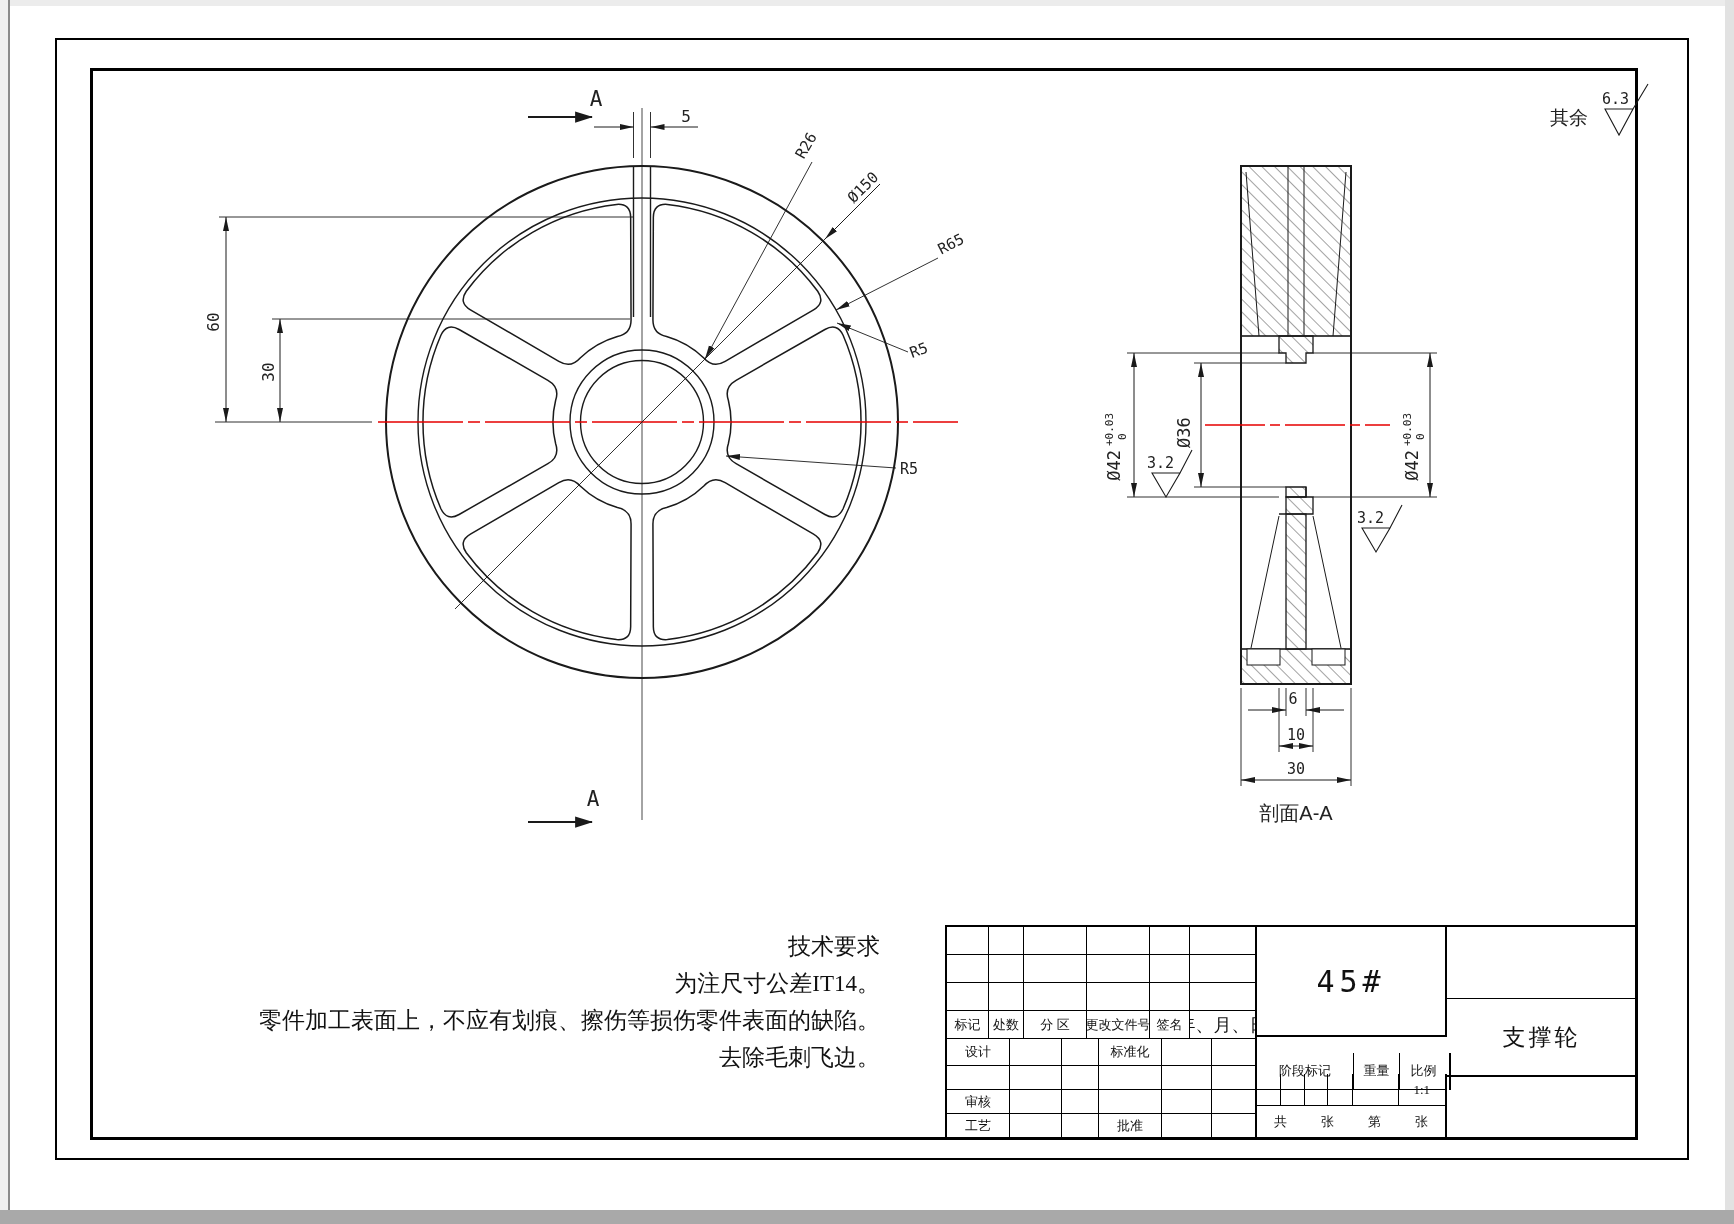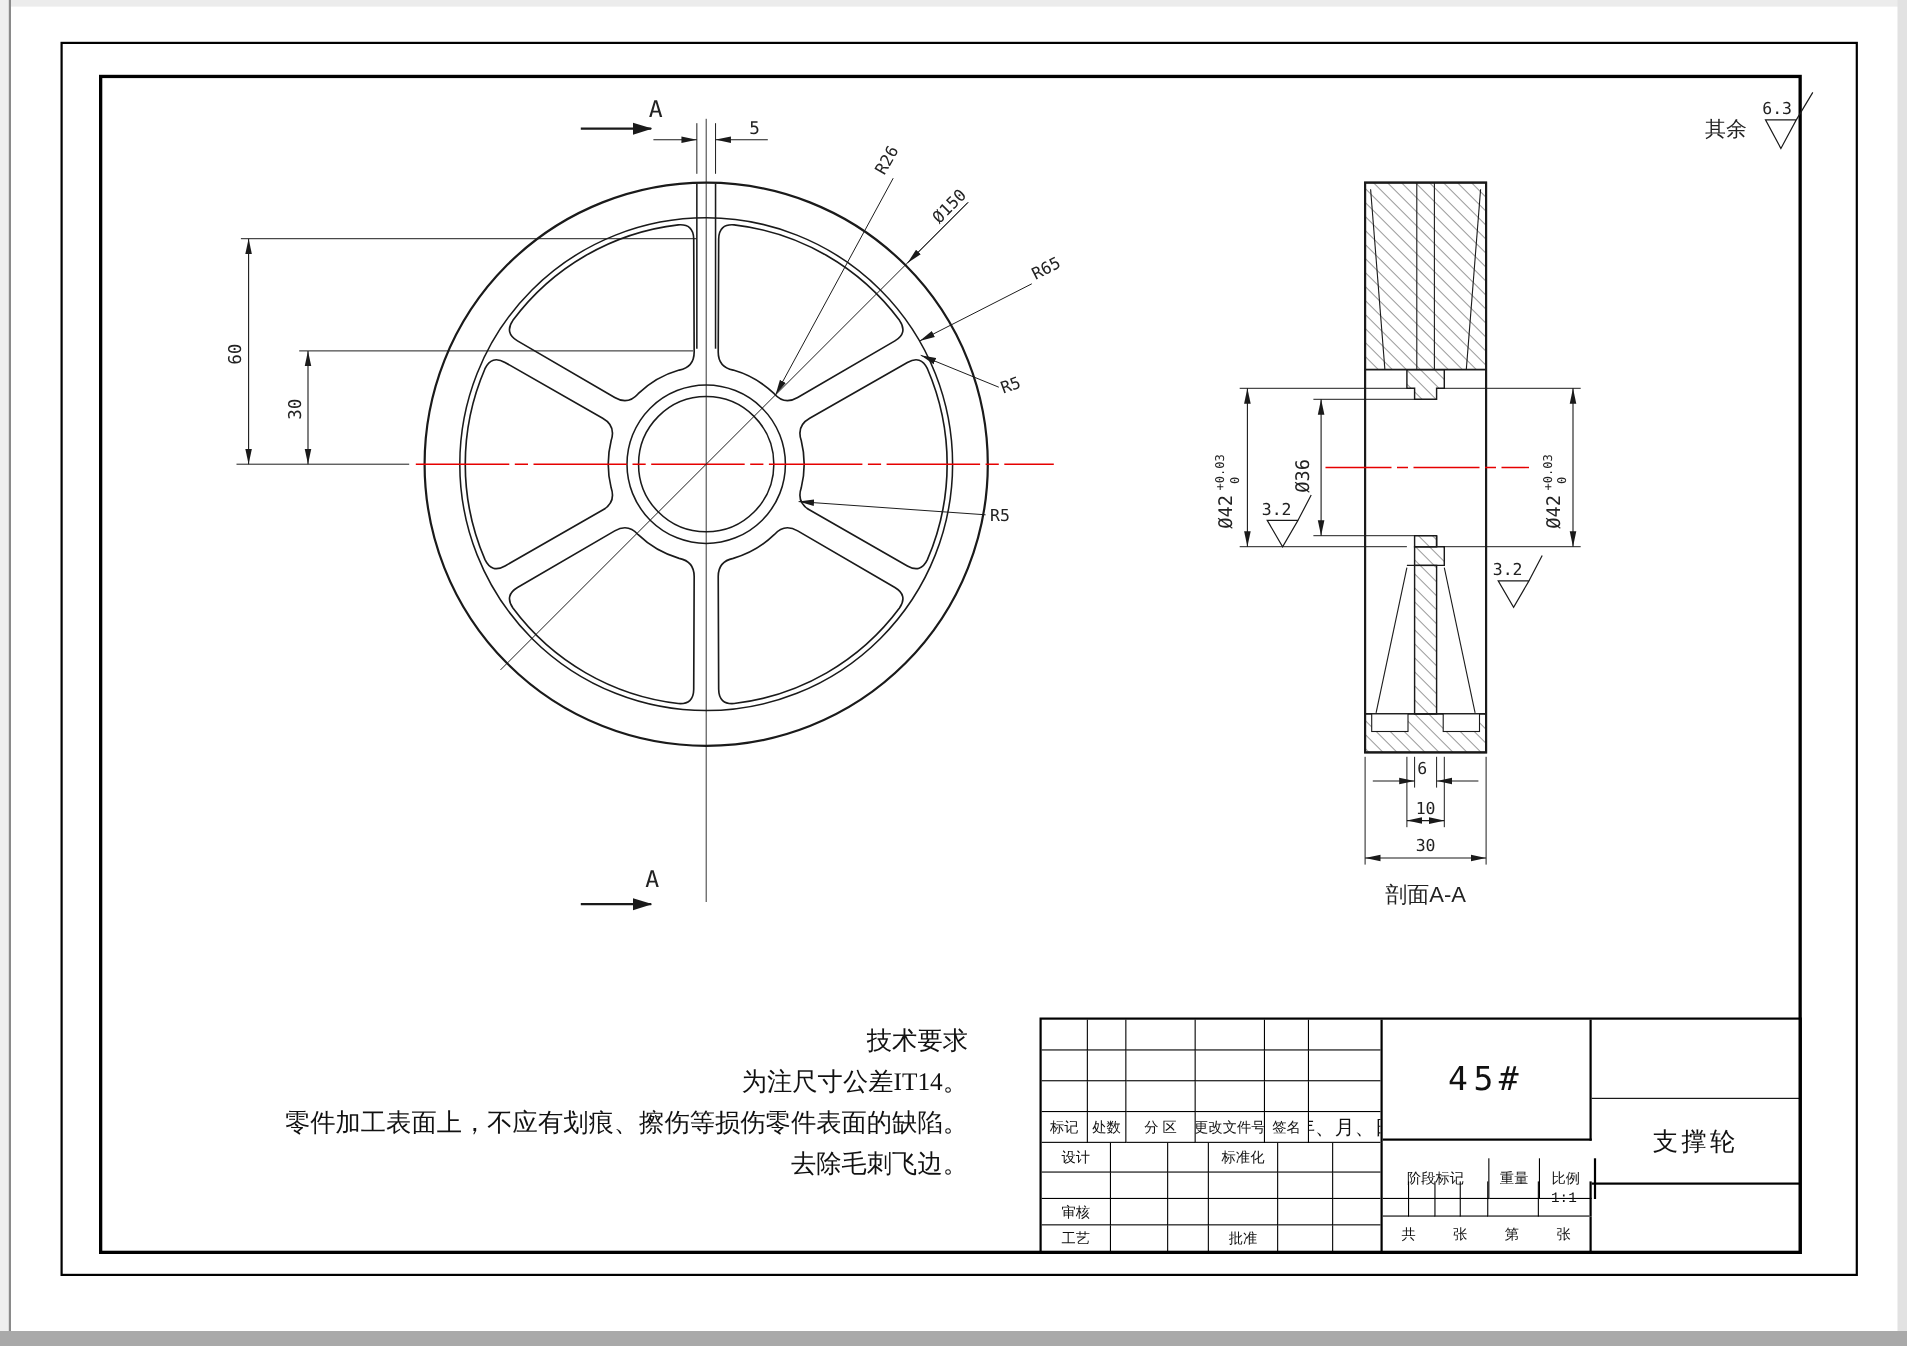--- a/index.html
+++ b/index.html
@@ -33,21 +33,21 @@
        display:flex;align-items:center;justify-content:center;font-family:"DejaVu Sans Mono",monospace;font-size:30px;letter-spacing:5px;}
   .stageRow{position:absolute;left:0;top:110px;width:194px;height:37px;display:flex;border-right:2px solid #000;margin-top:16px;}
   .stageRow>div{border-right:1px solid #000;border-bottom:1px solid #000;display:flex;align-items:center;justify-content:center;}
   .smallRow{position:absolute;left:0;top:147px;width:190px;height:32px;display:flex;border-right:2px solid #000;}
   .smallRow>div{border-right:1px solid #000;border-bottom:1px solid #000;display:flex;align-items:center;justify-content:center;}
   .sheetsRow{position:absolute;left:0;top:179px;width:190px;height:32px;display:flex;align-items:center;justify-content:space-around;border-right:2px solid #000;}
   .rcolTop{position:absolute;left:190px;top:0;width:189px;height:72px;border-bottom:1px solid #000;}
   .rcolName{position:absolute;left:190px;top:72px;width:189px;height:78px;border-bottom:2px solid #000;
             display:flex;align-items:center;justify-content:center;font-size:23px;letter-spacing:3px;}
   .rcolBot{position:absolute;left:190px;top:150px;width:189px;height:61px;}
-  .mono{font-family:Liberation Mono, monospace;}
+  .mono{font-family:Liberation Serif, serif;}
 </style>
 </head>
 <body>
 
 <div class="chrome-top"></div>
 <div class="chrome-left"></div>
 <div class="chrome-right"></div>
 <div class="chrome-bottom"></div>
 
 <div class="frame-outer"></div>

